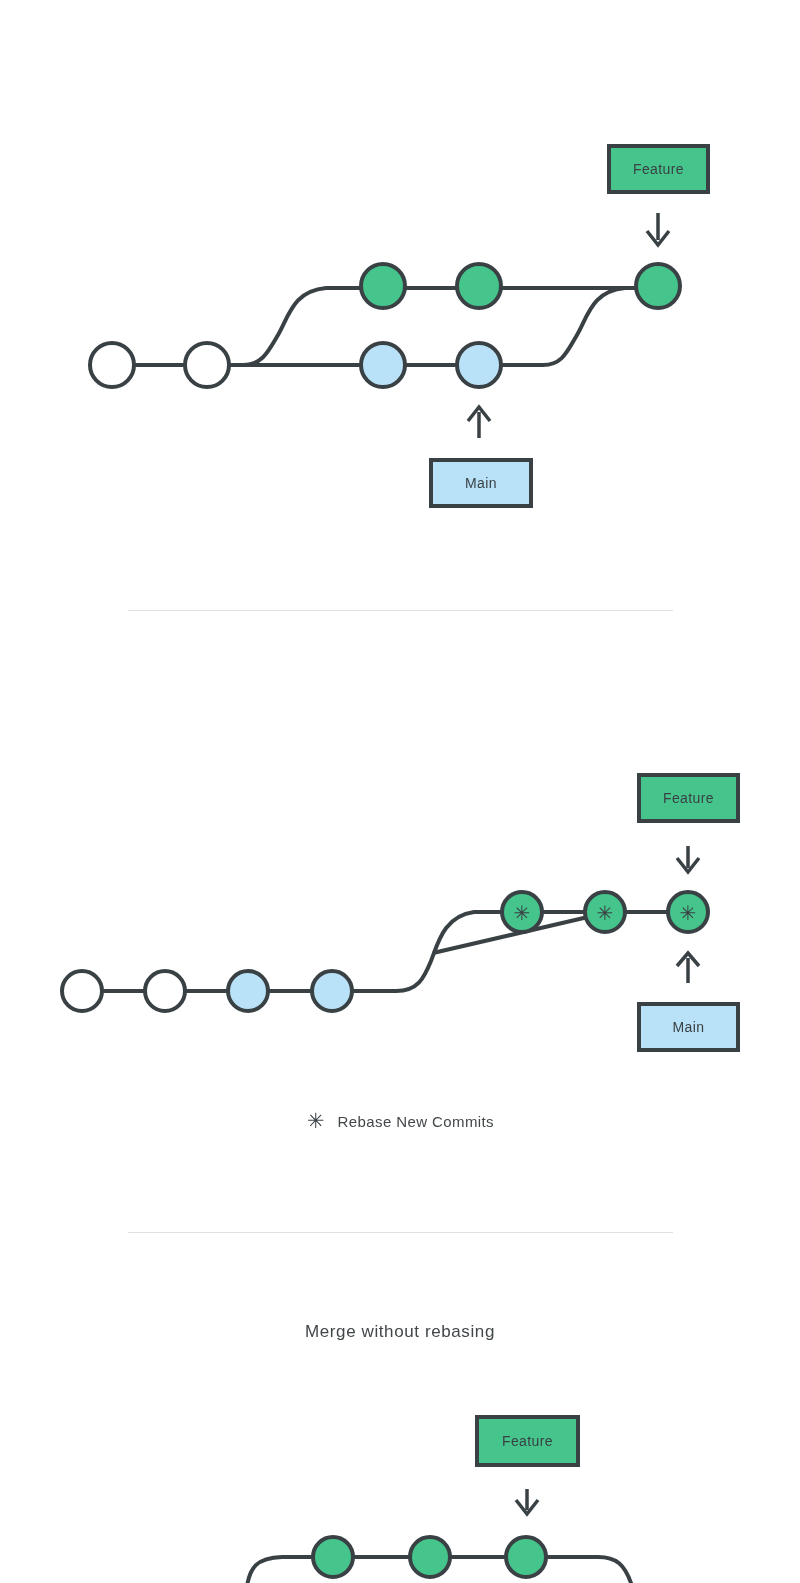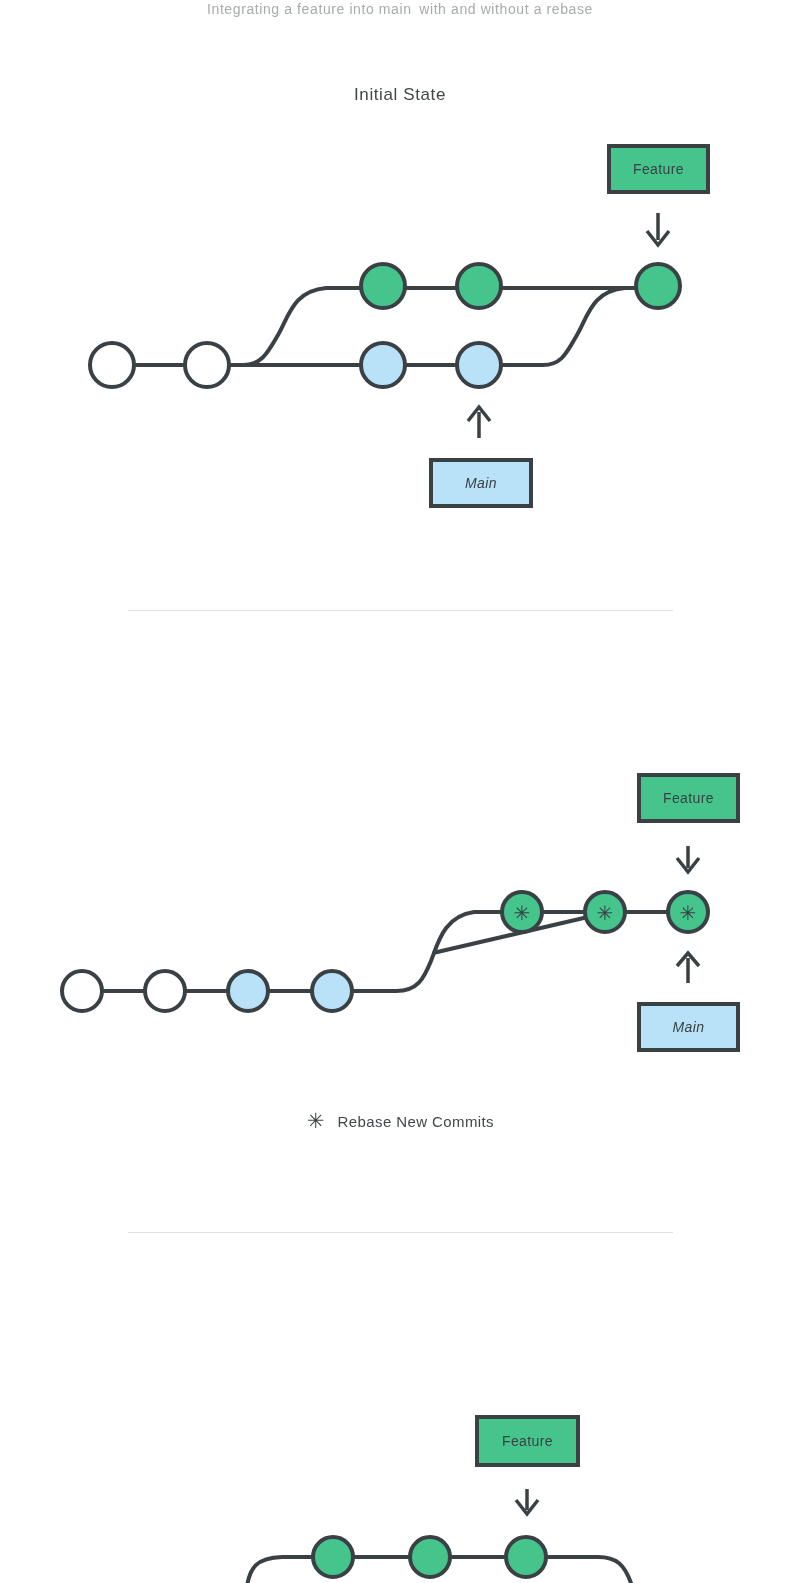--- a/index.html
+++ b/index.html
@@ -27,21 +27,21 @@
     font-size:17px;letter-spacing:.6px;color:var(--heading);
     line-height:20px;
   }
   .divider{left:128px;width:545px;height:1px;background:var(--divider);}
   .label-box{
     display:flex;align-items:center;justify-content:center;
     border:4px solid var(--stroke);box-sizing:border-box;
     font-size:14px;letter-spacing:.4px;color:var(--stroke);
   }
   .label-box.green{background:var(--green);}
-  .label-box.blue{background:var(--blue);font-style:italic;}
+  .label-box.blue{background:var(--blue);}
   svg{display:block;}
   .edge{fill:none;stroke:var(--stroke);stroke-width:4;}
   .arrow{fill:none;stroke:var(--stroke);stroke-width:3.5;stroke-linejoin:miter;}
   .node{stroke:var(--stroke);stroke-width:4;}
   .node.white{fill:#ffffff;}
   .node.blue{fill:var(--blue);}
   .node.green{fill:var(--green);}
   .glyph{
     fill:var(--stroke);font-size:20px;font-weight:bold;
     text-anchor:middle;dominant-baseline:central;
@@ -55,23 +55,21 @@
     font-size:21px;font-weight:bold;line-height:26px;
     font-family:"DejaVu Sans",sans-serif;color:var(--stroke);
   }
   .legend .legend-text{font-size:15px;letter-spacing:.4px;}
 </style>
 </head>
 <body>
 
 <div id="page">
 
-  <div class="abs page-title">Integrating a feature into main with and without a rebase</div>
 
-  <div class="abs section-heading" style="top:85px">Initial State</div>
 
   <svg class="abs" style="left:0;top:120px" width="800" height="420" viewBox="0 120 800 420">
 
     <path class="edge" d="M 112 365 H 543 C 562 365 567 352 577 335 C 588 316 592 291 625 288 H 658"></path>
 
     <path class="edge" d="M 230 365 H 243 C 262 365 268 352 278 335 C 289 316 293 291 326 288 H 658"></path>
 
     <circle class="node white" cx="112" cy="365" r="22"></circle>
     <circle class="node white" cx="207" cy="365" r="22"></circle>
     <circle class="node blue" cx="383" cy="365" r="22"></circle>
@@ -129,20 +127,21 @@
   <div class="abs label-box green" style="left:637px;top:773px;width:103px;height:50px">Feature</div>
   <div class="abs label-box blue" style="left:637px;top:1002px;width:103px;height:50px">Main</div>
 
   <div class="abs legend" style="left:307px;top:1108px">
     <span class="legend-icon">✳</span>
     <span class="legend-text">Rebase New Commits</span>
   </div>
 
   <div class="abs divider" style="top:1232px"></div>
 
+  <div class="abs section-heading" style="top:1322px">Merge without rebasing</div>
 
   <svg class="abs" style="left:0;top:1480px" width="800" height="103" viewBox="0 1480 800 103">
 
     <path class="edge" d="M 247 1586 C 250 1568 256 1558 282 1557 H 598 C 616 1557 625 1564 632 1586"></path>
 
     <circle class="node green" cx="333" cy="1557" r="20"></circle>
     <circle class="node green" cx="430" cy="1557" r="20"></circle>
     <circle class="node green" cx="526" cy="1557" r="20"></circle>
 
     <g>

